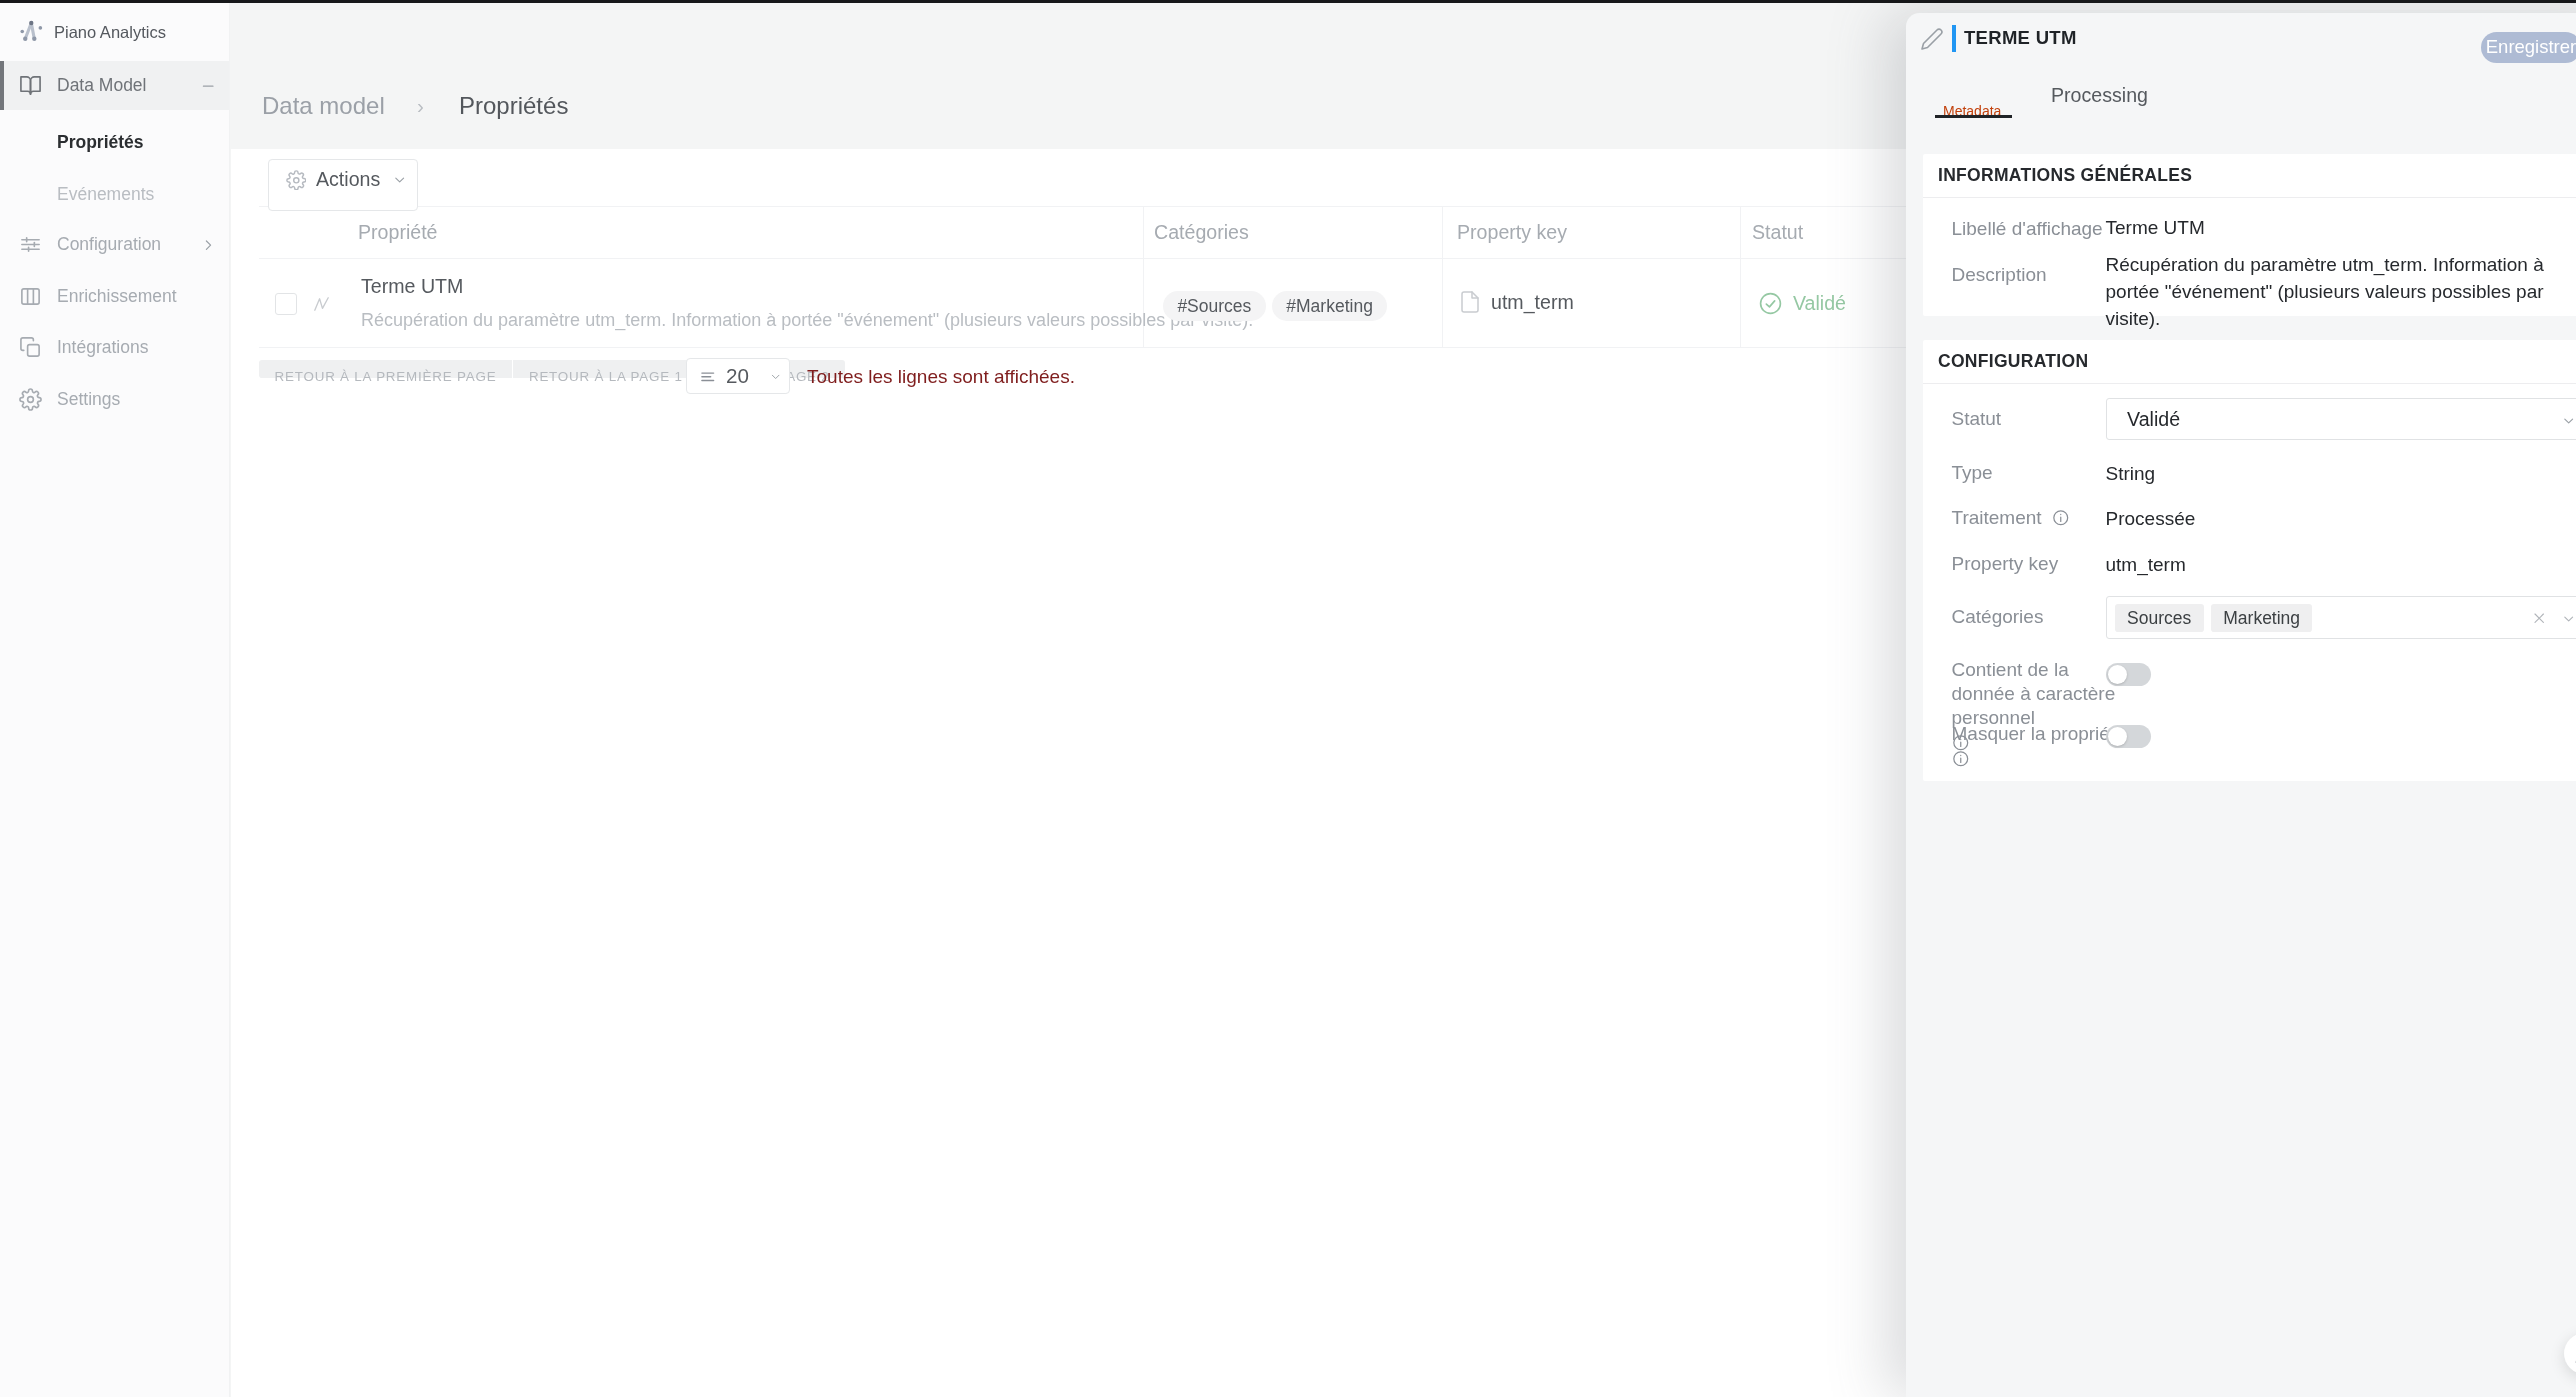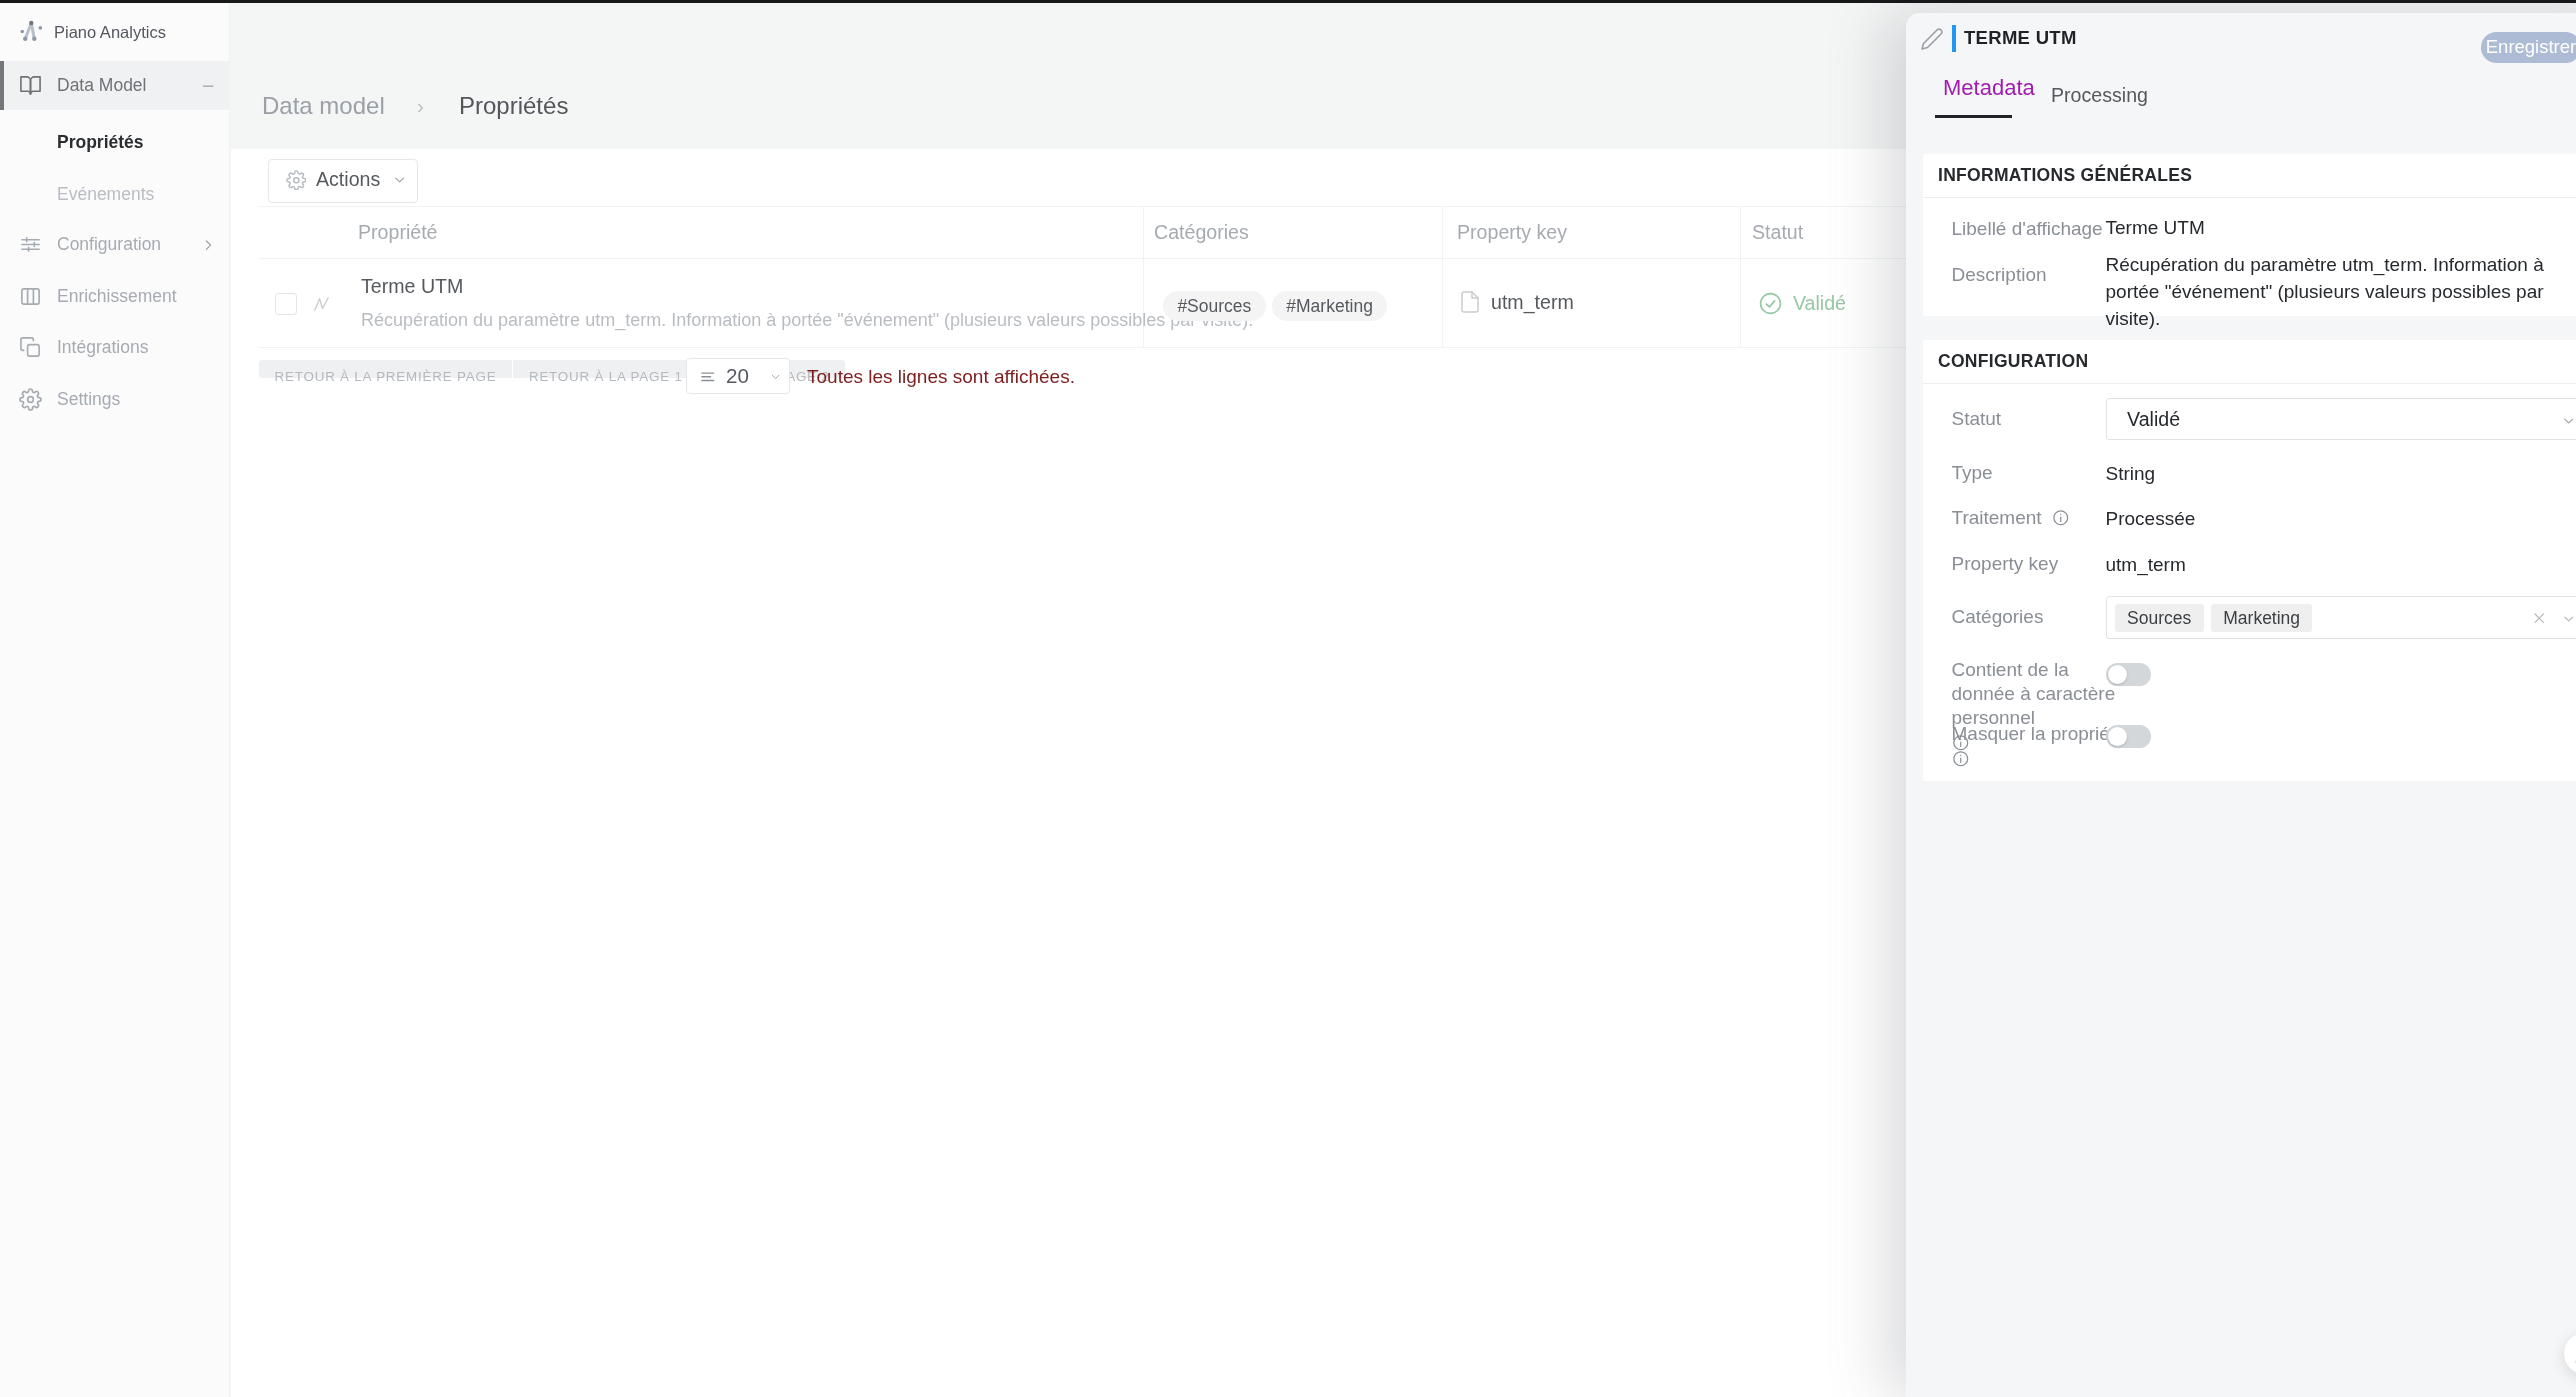--- a/index.html
+++ b/index.html
@@ -26,21 +26,21 @@
   .side-item.selected .s-label { color:#2b2e31; font-weight:bold; }
   .side-item.dim .s-label { color:#b9bdc2; }
 
   
   .main-sheet { position:absolute; left:231px; top:149px; right:0; bottom:0; background:#ffffff; }
   .breadcrumb { position:absolute; left:262px; top:90px; height:31px; z-index:5; }
   .bc-parent { position:absolute; left:0; top:0; line-height:31px; font-size:24px; color:#9ba0a7; white-space:nowrap; }
   .bc-sep { position:absolute; left:155px; top:0; line-height:31px; font-size:20.6px; color:#b9bdc2; }
   .bc-current { position:absolute; left:197px; top:0; line-height:31px; font-size:24px; color:#53575c; white-space:nowrap; }
 
-  .actions-btn { position:absolute; left:268px; top:159px; width:150px; height:44px; background:#fff; border:1px solid #e5e7e9; border-radius:4.1px; z-index:5; cursor:pointer; }
+  .actions-btn { position:absolute; left:268px; top:159px; width:150px; height:52px; background:#fff; border:1px solid #e5e7e9; border-radius:4.1px; z-index:5; cursor:pointer; }
   .actions-btn .a-gear { position:absolute; left:16.5px; top:9.8px; width:20.6px; height:20.6px; color:#b6bac0; }
   .actions-btn .a-label { position:absolute; left:47px; top:0; line-height:38px; font-size:19.6px; color:#55595e; }
   .actions-btn .a-chev { position:absolute; right:10.3px; top:13.4px; width:13.4px; height:13.4px; color:#9aa0a6; }
 
   
   .tbl-topline { position:absolute; left:259px; top:206px; right:0; height:1px; background:#f1f2f4; z-index:4; }
   .tbl-headline { position:absolute; left:259px; top:258px; right:0; height:1px; background:#f1f2f4; z-index:4; }
   .tbl-rowline  { position:absolute; left:259px; top:347px; right:0; height:1px; background:#f1f2f4; z-index:4; }
   .tbl-vline { position:absolute; top:206px; height:142px; width:1px; background:#f1f2f4; z-index:4; }
   .th { position:absolute; top:206px; height:52px; line-height:52px; font-size:19.6px; color:#a6abb1; z-index:4; white-space:nowrap; }
@@ -65,21 +65,21 @@
   .psize .l-num { position:absolute; left:39px; top:0; line-height:34px; font-size:20.6px; color:#55595e; }
   .psize .l-chev { position:absolute; right:8.2px; top:12.4px; width:11.3px; height:11.3px; color:#9aa0a6; }
   .psummary { position:absolute; left:807px; top:360px; line-height:33px; font-size:19px; color:#7f1d1d; z-index:4; white-space:nowrap; }
 
   
   .panel { position:absolute; left:1906px; top:13.4px; right:0; bottom:0; background:#f5f6f7; border-radius:13.4px 0 0 0; box-shadow:-20.6px 0 57px rgba(90,96,106,0.22); z-index:30; }
   .p-pencil { position:absolute; left:14.4px; top:13.4px; width:24px; height:24px; color:#9aa0a6; }
   .p-caret { position:absolute; left:46px; top:11.3px; width:4.1px; height:27px; background:#2196f3; }
   .p-title { position:absolute; left:58px; top:0; line-height:49px; font-size:18.5px; font-weight:bold; color:#1f2327; letter-spacing:0.3px; white-space:nowrap; }
   .p-save { position:absolute; left:575px; top:18.5px; width:100px; height:31px; border:none; border-radius:16.5px; background:#aebbd4; color:#ffffff; font-size:18.5px; font-family:"Liberation Sans",sans-serif; cursor:pointer; }
-  .p-tab1 { position:absolute; left:37px; top:56px; line-height:37px; font-size:22px; color:#a21caf; cursor:pointer; }
+  .p-tab1 { position:absolute; left:37px; top:80px; line-height:37px; font-size:14px; color:#c2410c; cursor:pointer; }
   .p-tab2 { position:absolute; left:145px; top:64px; line-height:37px; font-size:19.6px; color:#55595e; cursor:pointer; }
   .p-tabline { position:absolute; left:29px; top:102px; width:77px; height:2.6px; background:#1f2327; }
 
   .card { position:absolute; left:16.5px; width:690px; background:#ffffff; border-radius:2.1px; }
   .card-h { position:absolute; left:15.5px; top:0; line-height:43px; font-size:17.5px; font-weight:bold; color:#26292d; letter-spacing:0.3px; white-space:nowrap; }
   .card-div { position:absolute; left:0; top:43px; width:100%; height:1px; background:#ededef; }
   .card1 { top:141px; height:162px; }
   .card2 { top:327px; height:441px; }
 
   .f-label { position:absolute; left:29px; font-size:19px; color:#8a8f96; line-height:24px; }

